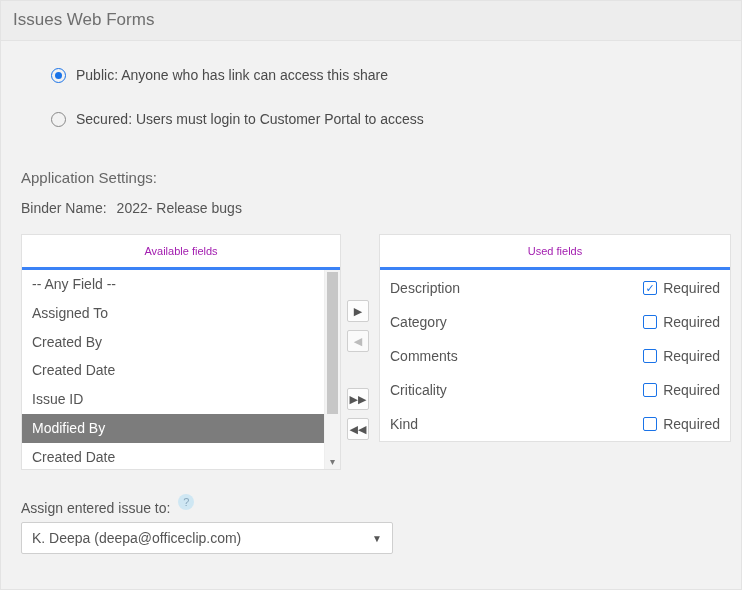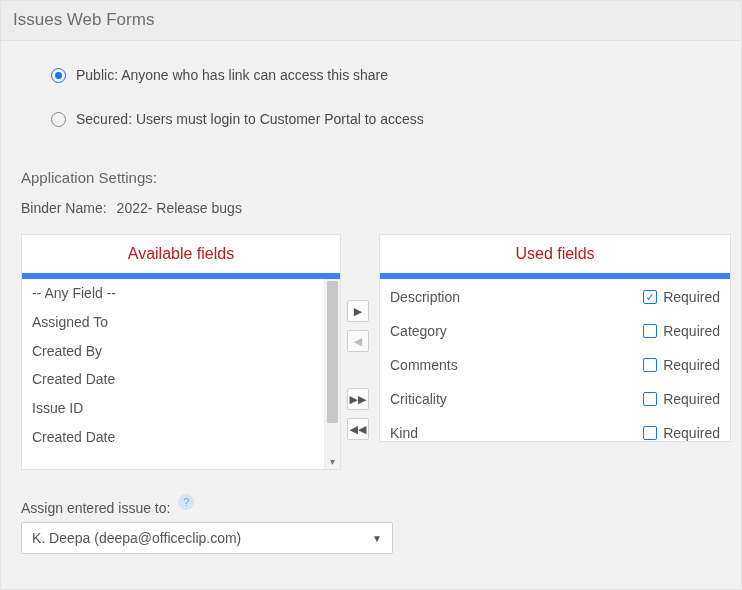--- a/index.html
+++ b/index.html
@@ -65,23 +65,23 @@
     border: 1px solid #e1e1e1;
     background: #fff;
     display: flex; flex-direction: column;
     flex: 0 0 auto;
   }
   .panel.left { width: 320px; height: 236px; }
   .panel.right { width: 352px; height: 208px; margin-left: 4px; }
   .panel-header {
     text-align: center;
     padding: 10px 0;
-    font-size: 16px;
-    color: #b91c1c;
-    border-bottom: 6px solid #3b82f6;
+    font-size: 11px;
+    color: #a21caf;
+    border-bottom: 3px solid #3b82f6;
   }
   .panel-body {
     position: relative;
     flex: 1;
     overflow: hidden;
   }
   .list {
     position: absolute;
     left: 0; right: 16px; top: 0; bottom: 0;
     overflow: hidden;
@@ -226,20 +226,21 @@
 
       <div class="panel left">
         <div class="panel-header">Available fields</div>
         <div class="panel-body">
           <div class="list" id="available-list">
               <div class="list-item">-- Any Field --</div>
               <div class="list-item">Assigned To</div>
               <div class="list-item">Created By</div>
               <div class="list-item">Created Date</div>
               <div class="list-item">Issue ID</div>
+              <div class="list-item selected">Modified By</div>
               <div class="list-item">Created Date</div>
             </div>
           <div class="scrollbar">
             <div class="scroll-thumb"></div>
             <div class="scroll-btn down">▾</div>
           </div>
         </div>
       </div>
 
       <div class="move-buttons">

